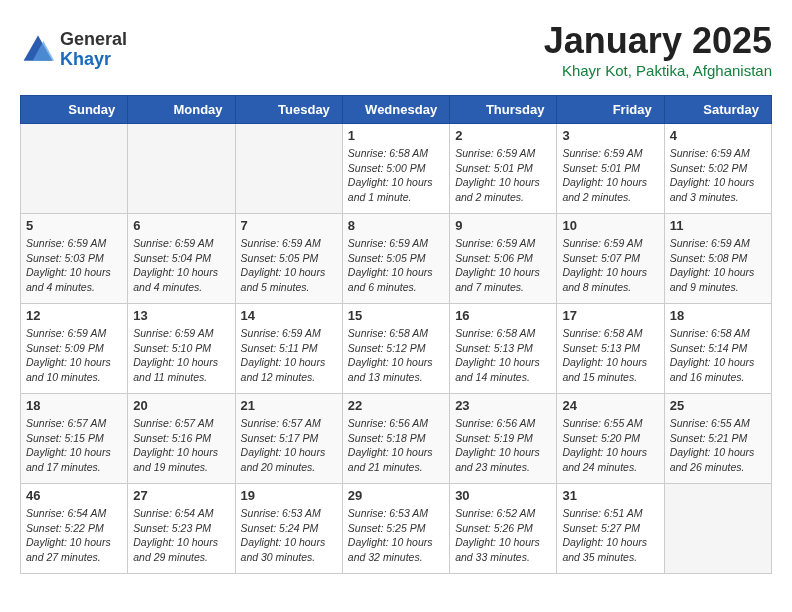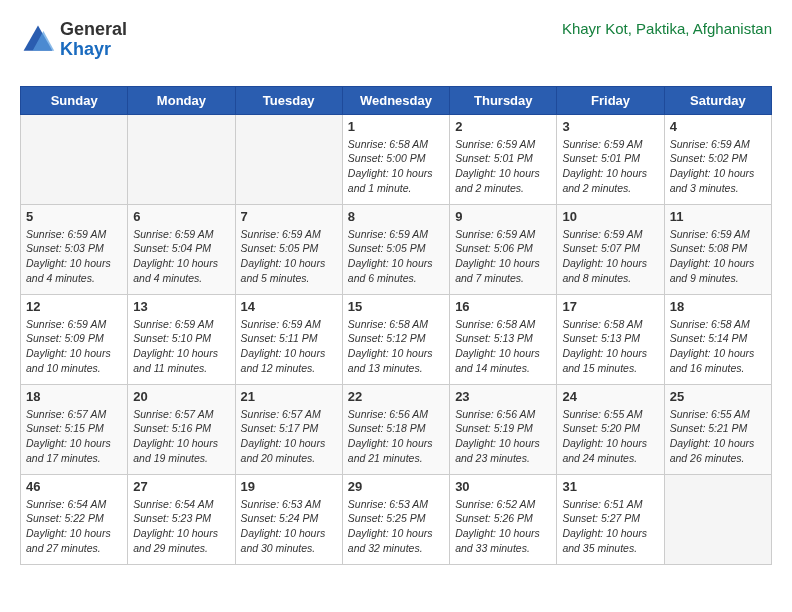--- a/index.html
+++ b/index.html
@@ -6,22 +6,22 @@
     body {
       font-family: Arial, sans-serif;
       background: #fff;
       width: 792px;
       min-height: 612px;
       padding: 20px;
     }
     .header {
       display: flex;
       justify-content: space-between;
-      align-items: flex-start;
-      margin-bottom: 26px;
+      align-items: center;
+      margin-bottom: 16px;
     }
     .logo {
       display: flex;
       align-items: center;
       gap: 4px;
     }
     .logo-text {
       display: flex;
       flex-direction: column;
       font-size: 18px;
@@ -47,24 +47,24 @@
       color: #15803d;
     }
     table {
       width: 100%;
       border-collapse: collapse;
       table-layout: fixed;
     }
     thead tr th {
       background-color: #2a5db0;
       color: #fff;
-      padding: 6px 4px;
+      padding: 6px 12px;
       font-size: 13px;
       font-weight: bold;
-      text-align: center;
+      text-align: right;
       border: 1px solid #1e4a9a;
     }
     tbody tr td {
       border: 1px solid #ccc;
       vertical-align: top;
       padding: 4px 5px;
       font-size: 11px;
       color: #333;
       height: 90px;
       background: #fff;
@@ -96,20 +96,21 @@
     <svg class="logo-icon" viewBox="0 0 40 40">
       <polygon points="20,4 36,32 4,32" fill="#2a5db0"></polygon>
       <polygon points="26,10 38,32 14,32" fill="#5a9ee0" opacity="0.7"></polygon>
     </svg>
     <div class="logo-text">
       <span class="logo-general">General</span>
       <span class="logo-blue">Khayr</span>
     </div>
   </div>
   <div class="title-block">
+    <div class="calendar-title">January 2025</div>
     <div class="calendar-subtitle">Khayr Kot, Paktika, Afghanistan</div>
   </div>
 </div>
 
 <table>
   <thead>
     <tr>
     <th>Sunday</th>
         <th>Monday</th>
         <th>Tuesday</th>

